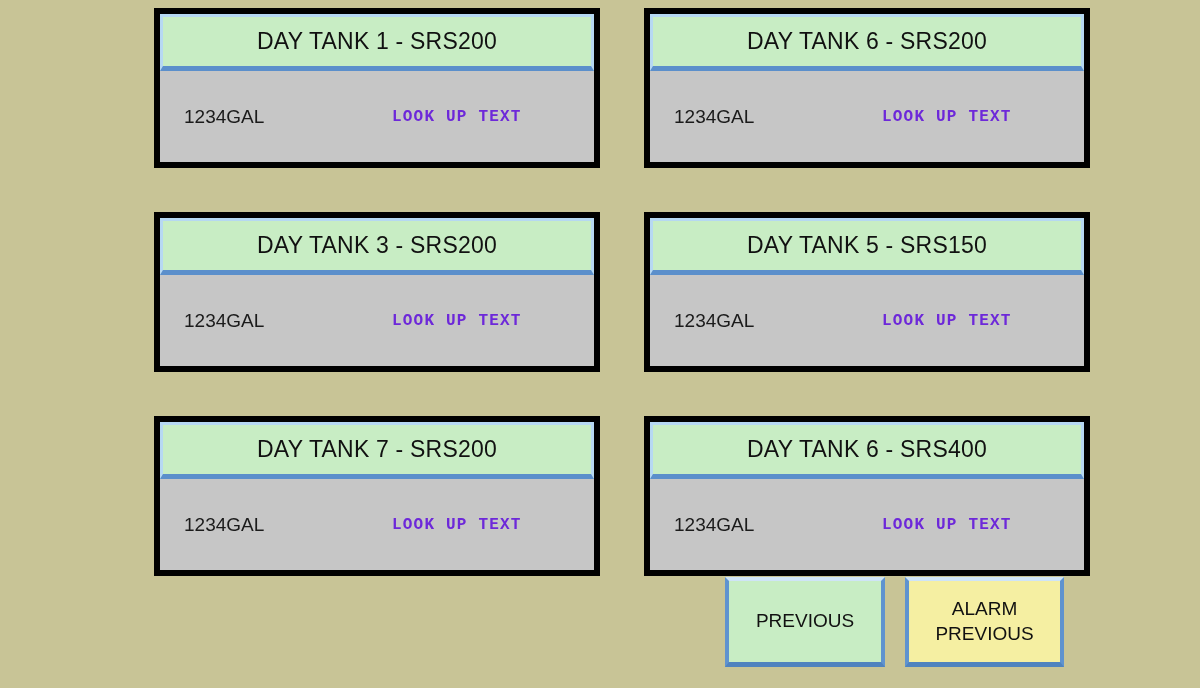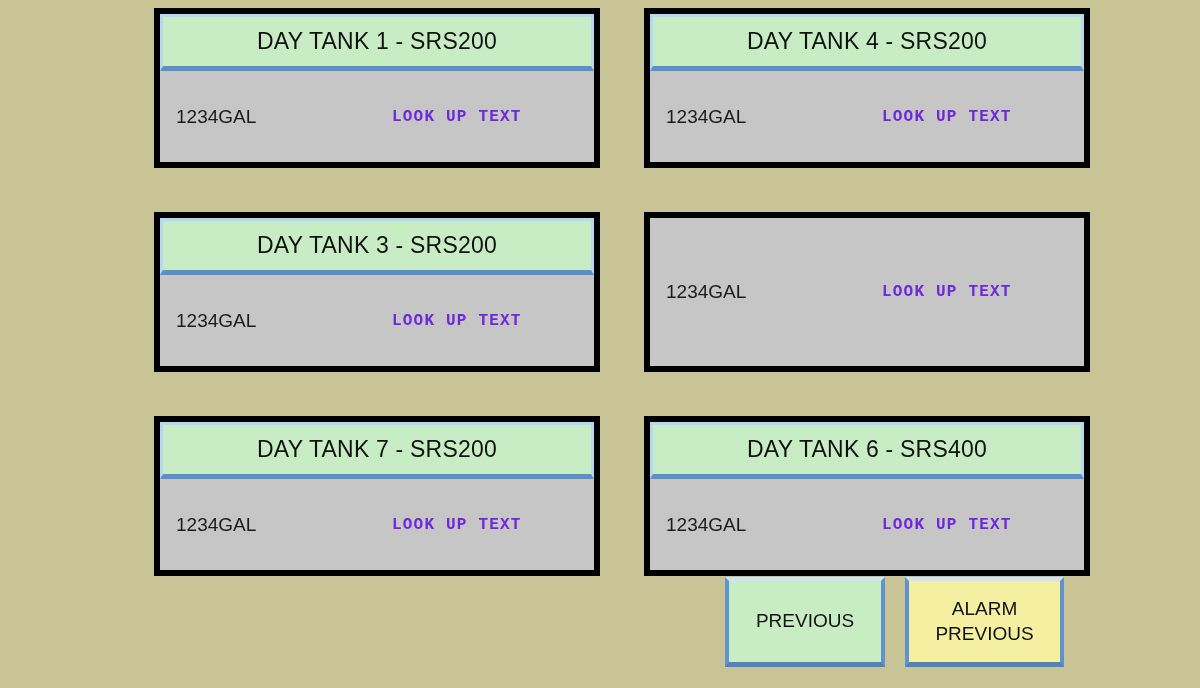--- a/index.html
+++ b/index.html
@@ -61,21 +61,21 @@
     color: #111111;
     white-space: nowrap;
     line-height: 1;
   }
 
   .tank-body {
     flex: 1 1 auto;
     background: #c6c6c6;
     display: flex;
     align-items: center;
-    padding: 0 16px 0 16px;
+    padding: 0 16px 0 24px;
     position: relative;
   }
 
   .tank-gal {
     font-family: "Liberation Sans", sans-serif;
     font-size: 19px;
     color: #1b1b1b;
     letter-spacing: 0px;
     white-space: nowrap;
   }
@@ -144,39 +144,42 @@
       <span class="tank-title">DAY TANK 1 - SRS200</span>
     </div>
     <div class="tank-body">
       <span class="tank-gal">1234GAL</span>
       <span class="tank-lookup">LOOK UP TEXT</span>
     </div>
   </div>
 
   <div class="tank-card">
     <div class="tank-header">
-      <span class="tank-title">DAY TANK 4 - SRS200</span>
+      <span class="tank-title">DAY TANK 6 - SRS200</span>
     </div>
     <div class="tank-body">
       <span class="tank-gal">1234GAL</span>
       <span class="tank-lookup">LOOK UP TEXT</span>
     </div>
   </div>
 
   <div class="tank-card">
     <div class="tank-header">
       <span class="tank-title">DAY TANK 3 - SRS200</span>
     </div>
     <div class="tank-body">
       <span class="tank-gal">1234GAL</span>
       <span class="tank-lookup">LOOK UP TEXT</span>
     </div>
   </div>
 
   <div class="tank-card">
+    <div class="tank-header">
+      <span class="tank-title">DAY TANK 5 - SRS150</span>
+    </div>
     <div class="tank-body">
       <span class="tank-gal">1234GAL</span>
       <span class="tank-lookup">LOOK UP TEXT</span>
     </div>
   </div>
 
   <div class="tank-card">
     <div class="tank-header">
       <span class="tank-title">DAY TANK 7 - SRS200</span>
     </div>

